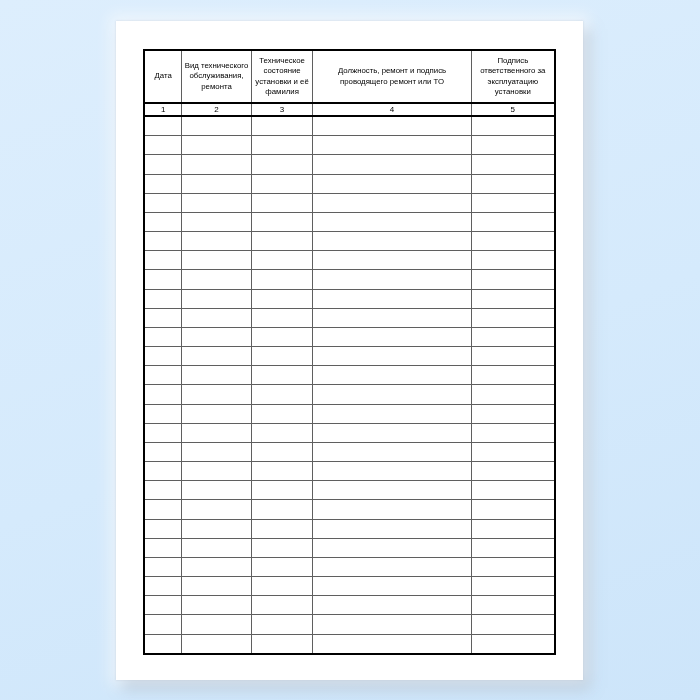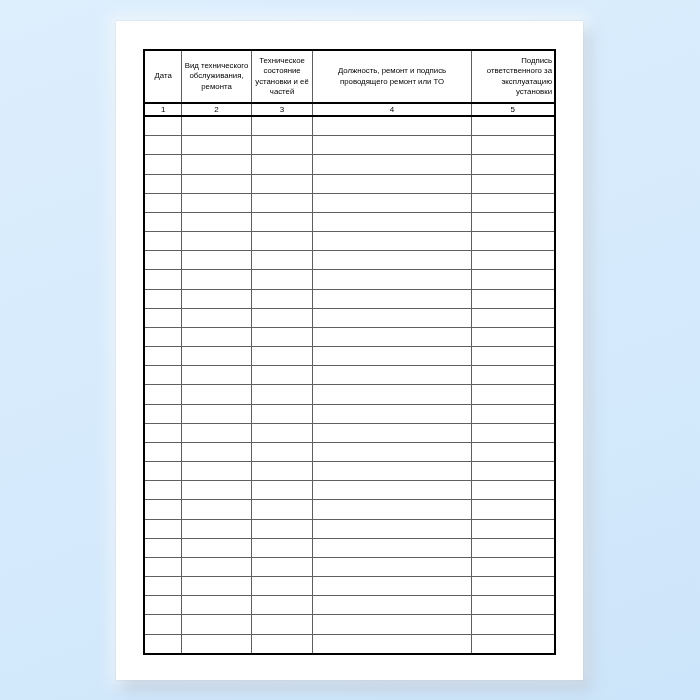--- a/index.html
+++ b/index.html
@@ -40,21 +40,21 @@
   }
   tr.header-row th{
     height:49px;
     font-size:7.8px;font-weight:normal;line-height:1.32;
     text-align:center;vertical-align:middle;
     padding:1px 2px;
     border-top:2px solid var(--border-color);
     border-bottom:2px solid var(--border-color);
   }
   tr.header-row th:first-child{border-left:2px solid var(--border-color);}
-  tr.header-row th:last-child{border-right:2px solid var(--border-color);text-align:right;}
+  tr.header-row th:last-child{border-right:2px solid var(--border-color);}
   tr.number-row td{
     height:11px;
     font-size:8px;line-height:1;
     text-align:center;vertical-align:middle;
     border-bottom:2px solid var(--border-color);
   }
   tr.number-row td:first-child{border-left:2px solid var(--border-color);}
   tr.number-row td:last-child{border-right:2px solid var(--border-color);}
   tbody td{height:17.4px;}
   tbody tr td:first-child{border-left:2px solid var(--border-color);}
@@ -71,21 +71,21 @@
         <col class="c1">
           <col class="c2">
           <col class="c3">
           <col class="c4">
           <col class="c5">
       </colgroup>
       <thead>
         <tr class="header-row">
           <th>Дата</th>
           <th>Вид технического обслуживания, ремонта</th>
-          <th>Техническое состояние установки и её частей</th>
+          <th>Техническое состояние установки и её фамилия</th>
           <th>Должность, ремонт и подпись проводящего ремонт или ТО</th>
           <th>Подпись ответственного за эксплуатацию установки</th>
         </tr>
         <tr class="number-row">
           <td>1</td>
           <td>2</td>
           <td>3</td>
           <td>4</td>
           <td>5</td>
         </tr>

